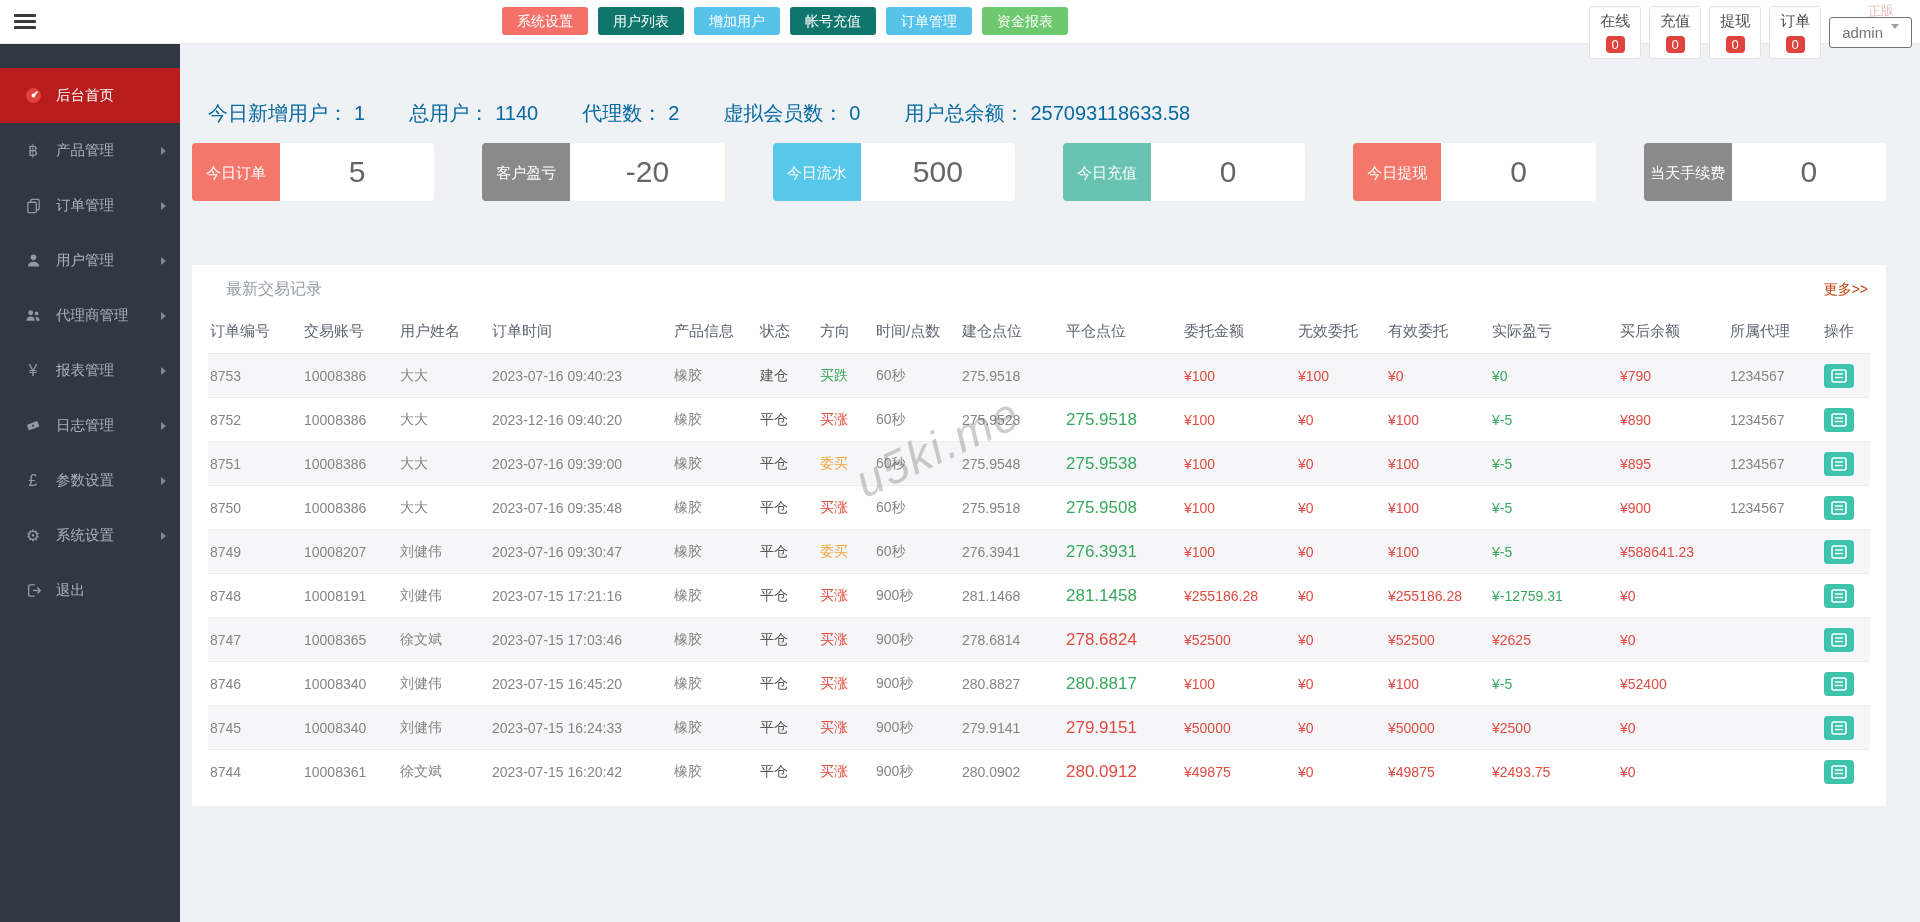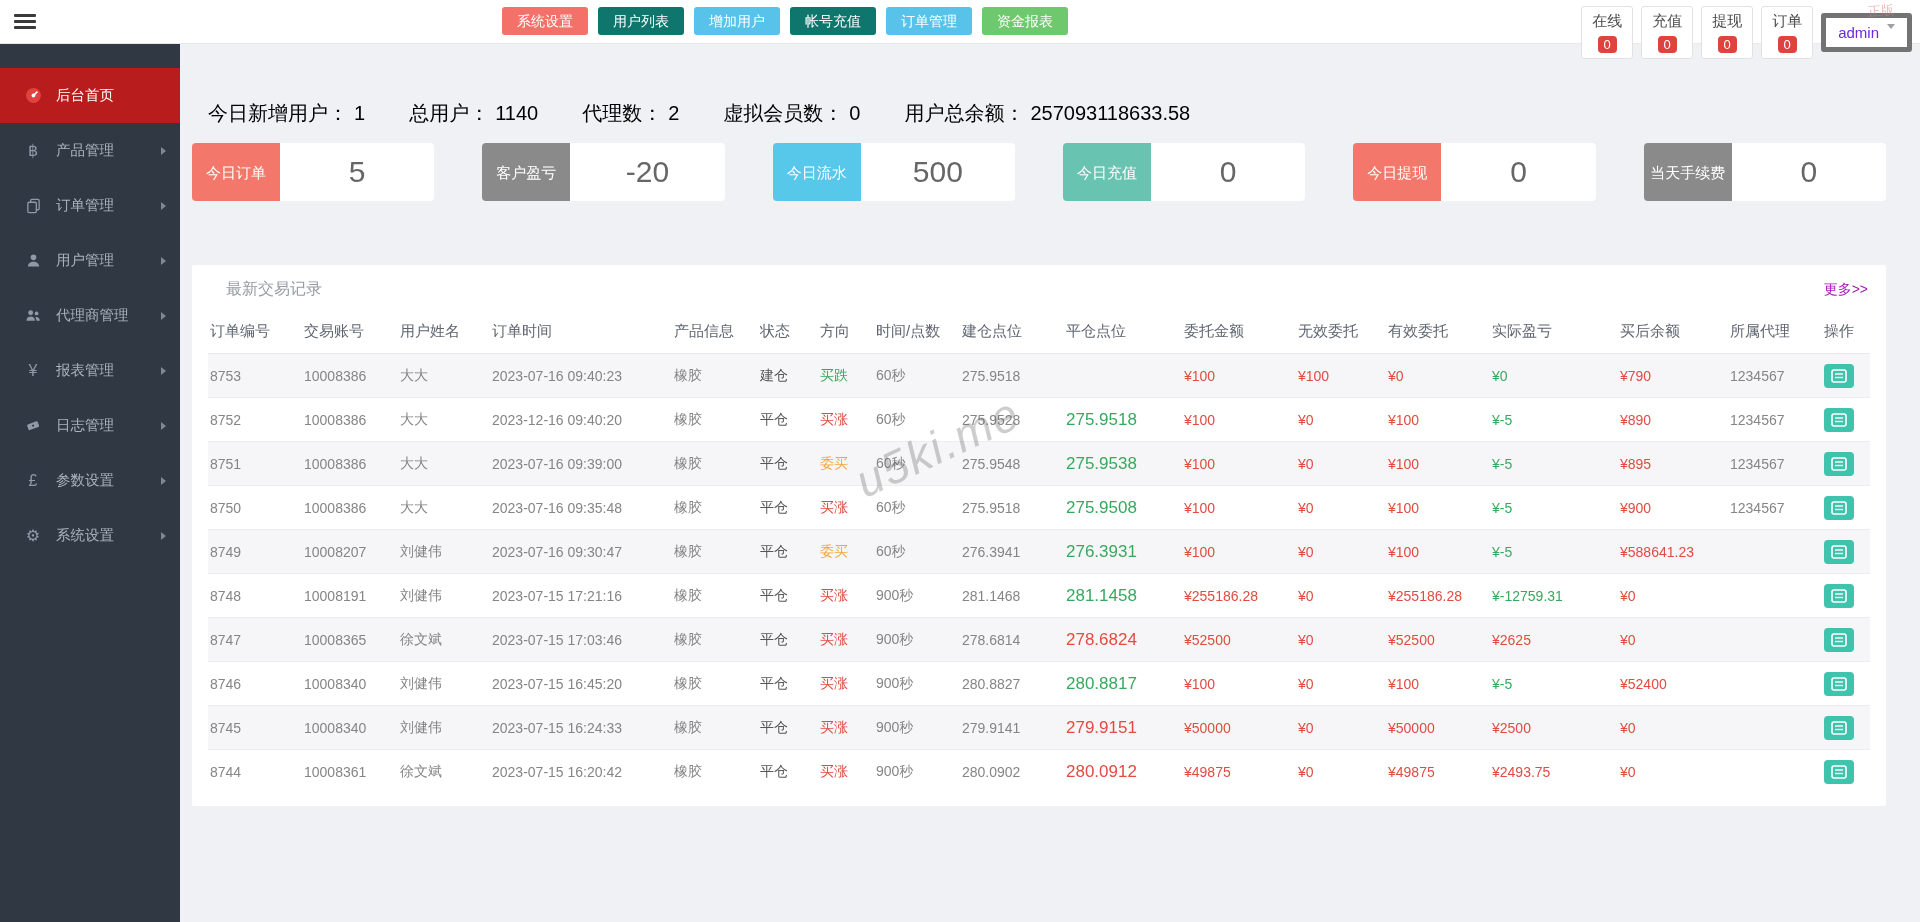--- a/index.html
+++ b/index.html
@@ -30,22 +30,22 @@
   .status-box {
     display:flex; align-items:center; gap:5px; border:1px solid #e2e2e2;
     border-radius:3px; padding:5px 10px; font-size:15px; color:#4a4a4a;
     background:#fff; cursor:pointer;flex-direction:column;
   }
   .badge {
     background:#e0433e; color:#fff; font-size:13px; border-radius:4px;
     padding:2px 6px; line-height:1;
   }
   .user-box {
-    display:flex; gap:8px; border:5px solid #737373;
-    border-radius:3px; padding:6px 12px; font-size:15px; color:#6d28d9;
+    display:flex; gap:8px; border:1px solid #737373;
+    border-radius:3px; padding:6px 12px; font-size:15px; color:#737373;
     background:#fff; cursor:pointer;
   }
   .caret-down {
     width:0; height:0; border-top:5px solid #9aa0a6;
     border-left:4px solid transparent; border-right:4px solid transparent;
   }
   .corner-mark {
     position:absolute; right:26px; top:2px; font-size:13px;
     color:rgba(214,130,130,.55); transform:rotate(-4deg); pointer-events:none;
   }
@@ -61,21 +61,21 @@
   }
   .side-item .s-icon { width:22px; display:inline-flex; justify-content:center; margin-right:12px; font-size:16px; color:#8f9aa6; }
   .side-item.active { background:#b91c1c; color:#fff; }
   .chev {
     margin-left:auto; width:0; height:0;
     border-left:5px solid #7f8893; border-top:4px solid transparent; border-bottom:4px solid transparent;
   }
 
   
   .main { position:absolute; top:44px; left:180px; width:1740px; height:878px; padding:0 34px 0 12px; }
-  .stats { margin-top:56px; padding-left:16px; display:flex; gap:44px; font-size:20px; color:#000000; }
+  .stats { margin-top:56px; padding-left:16px; display:flex; gap:44px; font-size:20px; color:#0369a1; }
   .stat b { font-weight:normal; margin-left:6px; }
 
   .cards { margin-top:16px; display:flex; gap:48px; }
   .card { flex:1; height:58px; display:flex; border-radius:4px; }
   .card-label {
     width:88px; border-radius:4px 0 0 4px; color:#fff; font-size:15px; line-height:19px;
     display:flex; flex-direction:row; align-items:center; justify-content:center; text-align:center;
   }
   .card-value {
     flex:1; background:#fff; border-radius:0 4px 4px 0; display:flex;
@@ -83,21 +83,21 @@
   }
   .cl-salmon { background:#f4776b; }
   .cl-gray   { background:#8a8a8a; }
   .cl-blue   { background:#57c7ea; }
   .cl-teal   { background:#68c3b0; }
 
   
   .panel { margin-top:64px; background:#fff; border-radius:2px; padding:0 16px 12px 16px; position:relative; }
   .panel-head { display:flex; justify-content:space-between; align-items:center; padding:14px 2px 10px 2px; }
   .panel-title { font-size:16px; color:#959ca4;margin-left:16px; }
-  .panel-more { font-size:14px; color:#a21caf; cursor:pointer; }
+  .panel-more { font-size:14px; color:#c2410c; cursor:pointer; }
 
   table { width:100%; border-collapse:collapse; table-layout:fixed; }
   th {
     text-align:left; font-weight:normal; color:#5f6670; font-size:15px;
     padding:12px 2px; border-bottom:1px solid #e8e8e8; white-space:nowrap;
   }
   td {
     text-align:left; font-size:14px; color:#858585; padding:0 2px; height:44px;
     white-space:nowrap; overflow:hidden;
   }
@@ -233,20 +233,30 @@
   </div>
   <div class="side-item">
     <span class="s-icon">£</span>
     <span>参数设置</span>
     <span class="chev"></span>
   </div>
   <div class="side-item">
     <span class="s-icon">⚙</span>
     <span>系统设置</span>
     <span class="chev"></span>
+  </div>
+  <div class="side-item">
+    <span class="s-icon">
+      <svg width="15" height="15" viewBox="0 0 16 16" fill="none" stroke="#8f9aa6" stroke-width="1.5">
+          <path d="M9.5 2H4a1.2 1.2 0 0 0-1.2 1.2v9.6A1.2 1.2 0 0 0 4 14h5.5"></path>
+          <path d="M7.5 8H15"></path>
+          <path d="M12.2 4.8 15.2 8l-3 3.2"></path>
+        </svg>
+    </span>
+    <span>退出</span>
   </div>
 </div>
 
 <div class="main">
 
   <div class="stats">
     <div class="stat"><span>今日新增用户：</span><b>1</b></div>
     <div class="stat"><span>总用户：</span><b>1140</b></div>
     <div class="stat"><span>代理数：</span><b>2</b></div>
     <div class="stat"><span>虚拟会员数：</span><b>0</b></div>

